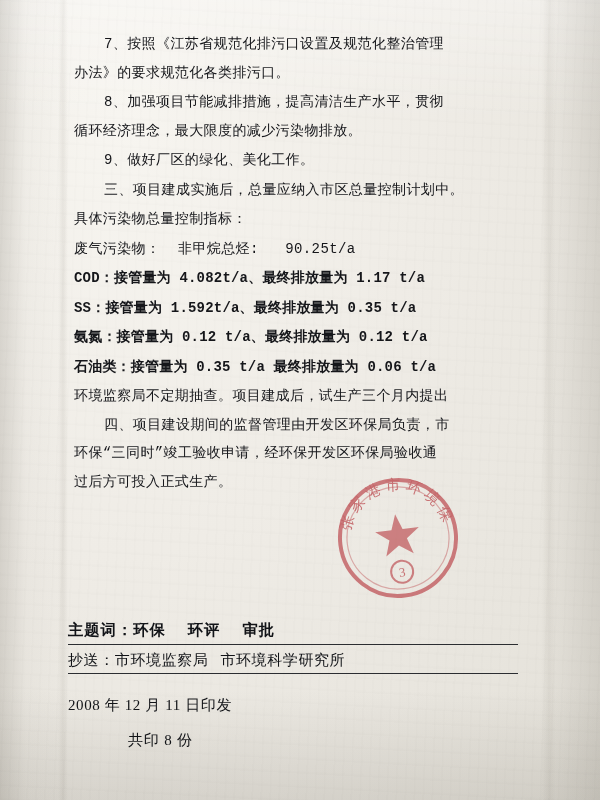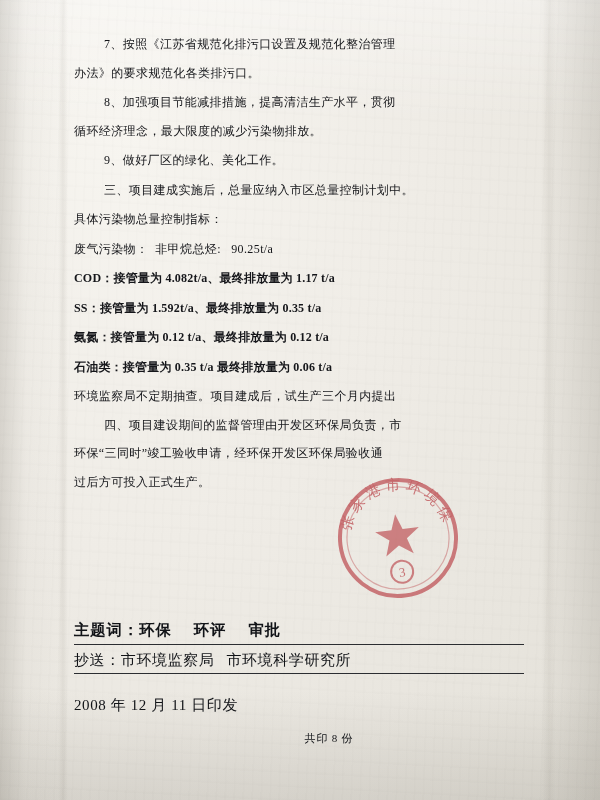--- a/index.html
+++ b/index.html
@@ -61,25 +61,25 @@
   .doc-body {
     position: absolute;
     left: 74px;
     top: 30px;
     width: 446px;
     z-index: 7;
     color: #15161a;
   }
   p.line {
     margin: 0 0 2px 0;
-    font-size: 12px;
+    font-size: 14px;
     line-height: 28.5px;
     letter-spacing: 0.4px;
     white-space: pre-wrap;
-    font-family: Liberation Serif, serif;
+    font-family: Liberation Mono, monospace;
     text-align: justify;
   }
   p.indent { text-indent: 30px; }
   p.bold-num {
     font-weight: bold;
     letter-spacing: 0.2px;
   }
   .para {
     margin: 0 0 1px 0;
   }
@@ -90,21 +90,21 @@
     margin-top: 14px;
     text-align: right;
     padding-right: 36px;
     font-size: 15.3px;
     letter-spacing: 2.5px;
   }
 
   
   .footer {
     position: absolute;
-    left: 74px;
+    left: 68px;
     top: 620px;
     width: 450px;
     z-index: 7;
     color: #111317;
   }
   .rule {
     border-bottom: 1.6px solid #2b2d31;
     margin: 3px 0 6px 0;
     width: 100%;
   }
@@ -121,22 +121,21 @@
     margin-top: 2px;
   }
   .print-date {
     text-align: left;
     font-size: 15px;
     letter-spacing: 0.6px;
     margin-top: 22px;
     padding-right: 8px;
   }
   .copies {
-    text-align: center;
-    font-size: 11px;
+    font-size: 15px;
     letter-spacing: 0.8px;
     margin-top: 16px;
     padding-left: 60px;
   }
 
   
   .seal {
     position: absolute;
     left: 330px;
     top: 470px;

